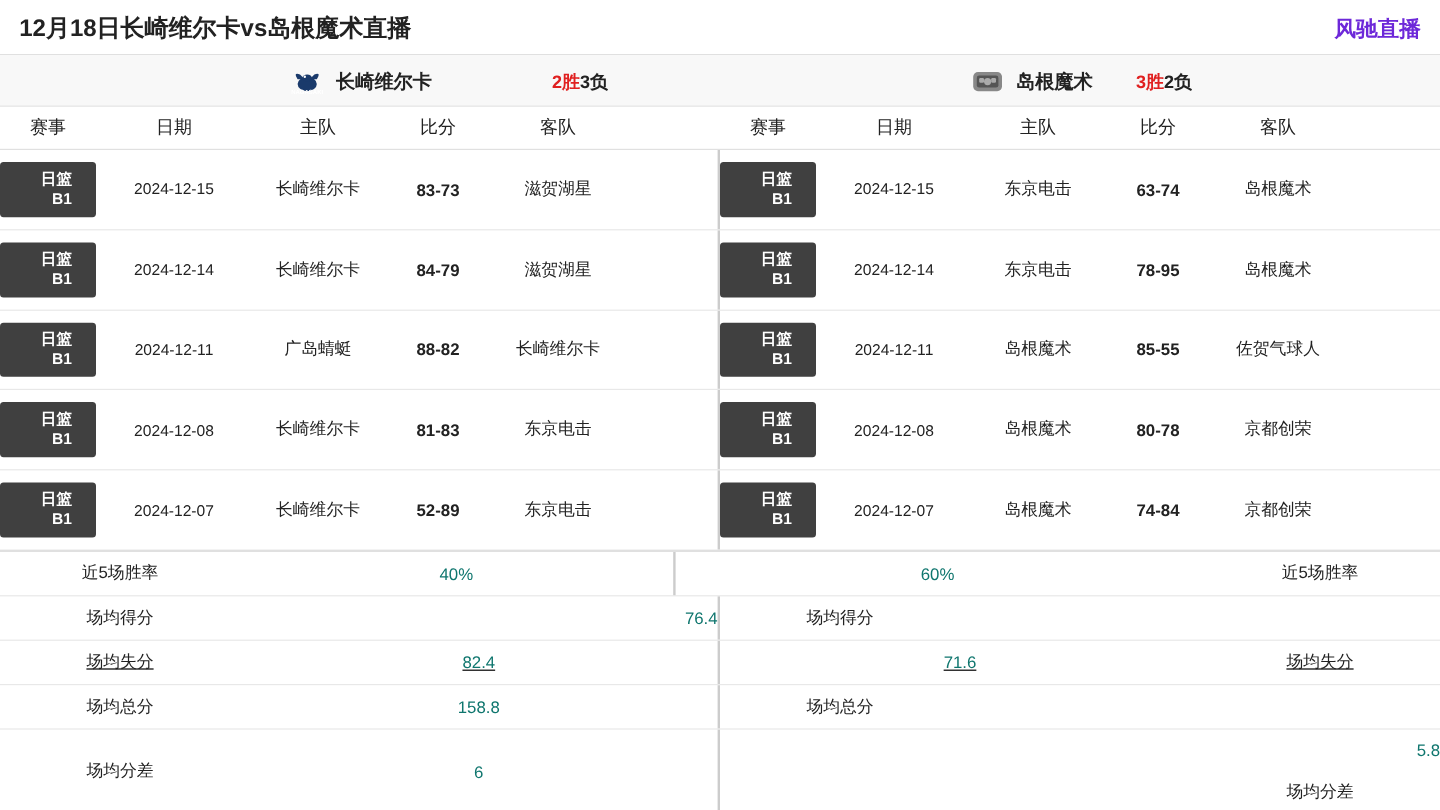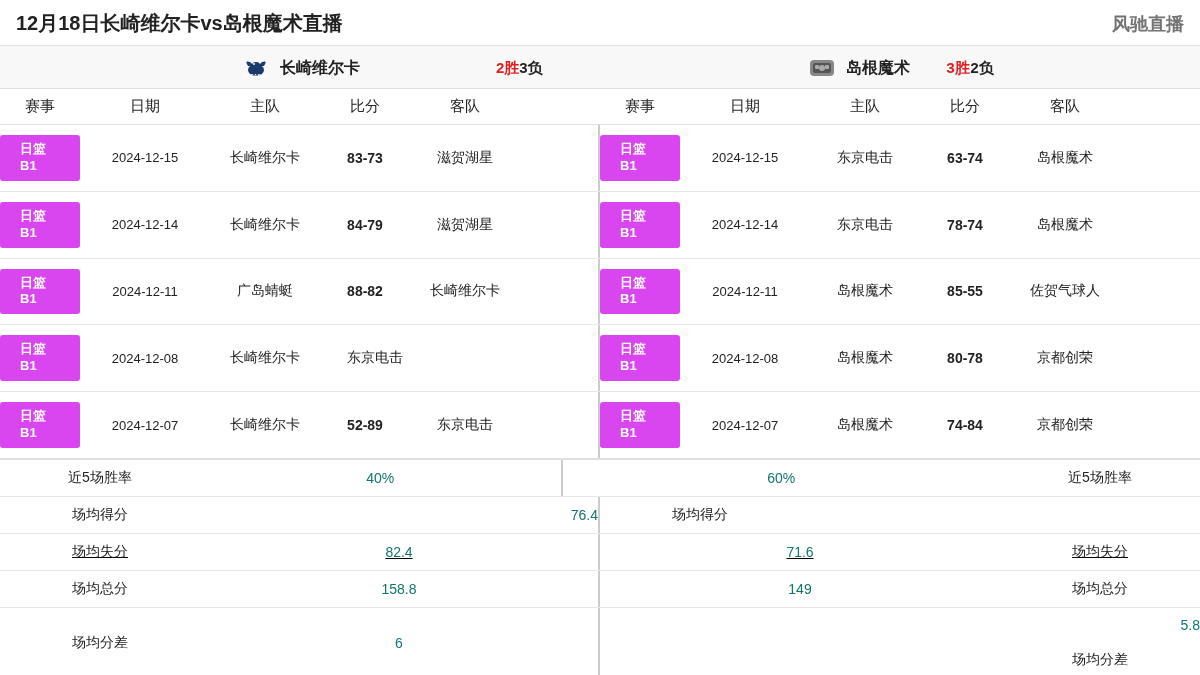--- a/index.html
+++ b/index.html
@@ -27,21 +27,21 @@
       background: #fff;
     }
     .header-title {
       font-size: 20px;
       font-weight: bold;
       color: #222;
     }
     .header-brand {
       font-size: 18px;
       font-weight: bold;
-      color: #737373;
+      color: #6d28d9;
     }
     .team-row {
       display: flex;
       align-items: center;
       padding: 6px 0 4px 0;
       background: #f8f8f8;
       border-bottom: 1px solid #e0e0e0;
     }
     .team-left {
       width: 600px;
@@ -59,21 +59,20 @@
     }
     .team-name {
       font-size: 16px;
       font-weight: bold;
       color: #222;
     }
     .team-record {
       font-size: 15px;
       color: #222;
       font-weight: bold;
-      margin-left: 36px;
     }
     .team-icon {
       width: 32px;
       height: 32px;
       display: inline-flex;
       align-items: center;
       justify-content: center;
       font-size: 18px;
     }
     .col-headers {
@@ -131,28 +130,28 @@
       color: #222;
       padding: 10px 0;
     }
     .cell-event {
       width: 80px;
       display: flex;
       align-items: center;
       justify-content: center;
     }
     .event-badge {
-      background: #d946ef;
+      background: #404040;
       color: #fff;
       font-size: 13px;
       font-weight: bold;
       padding: 6px 20px;
       border-radius: 3px;
       min-width: 54px;
-      text-align: left;
+      text-align: right;
       line-height: 1.3;
     }
     .cell-date { width: 130px; font-size: 13px; }
     .cell-home { width: 110px; }
     .cell-score { width: 90px; font-weight: bold; }
     .cell-away { width: 110px; }
     
     .stats-section {
       border-top: 2px solid #e0e0e0;
     }
@@ -218,21 +217,21 @@
       <span class="team-icon">
         <svg viewBox="0 0 32 32" width="32" height="32">
           <rect x="4" y="8" width="24" height="16" rx="4" fill="#888"></rect>
           <rect x="7" y="11" width="18" height="10" rx="2" fill="#555"></rect>
           <circle cx="16" cy="16" r="3" fill="#aaa"></circle>
           <rect x="9" y="13" width="4" height="4" rx="1" fill="#aaa"></rect>
           <rect x="19" y="13" width="4" height="4" rx="1" fill="#aaa"></rect>
         </svg>
       </span>
       <span class="team-name">岛根魔术</span>
-      <span class="team-record" style="margin-left:28px;font-family:Liberation Mono, monospace;">
+      <span class="team-record" style="margin-left:28px;">
         <span style="color:#e02020;font-weight:bold;">3胜</span><span>2负</span>
       </span>
     </div>
   </div>
 
   <div class="col-headers">
     <div class="col-headers-left">
       <div class="col-header-cell c-event">赛事</div>
       <div class="col-header-cell c-date">日期</div>
       <div class="col-header-cell c-home">主队</div>
@@ -278,21 +277,21 @@
       <div class="cell cell-home">长崎维尔卡</div>
       <div class="cell cell-score">84-79</div>
       <div class="cell cell-away">滋贺湖星</div>
     </div>
     <div class="data-row-right">
       <div class="cell cell-event">
         <div class="event-badge">日篮B1</div>
       </div>
       <div class="cell cell-date">2024-12-14</div>
       <div class="cell cell-home">东京电击</div>
-      <div class="cell cell-score">78-74</div>
+      <div class="cell cell-score">78-95</div>
       <div class="cell cell-away">岛根魔术</div>
     </div>
   </div>
       <div class="data-row">
     <div class="data-row-left" style="border-right:2px solid #ccc;">
       <div class="cell cell-event">
         <div class="event-badge">日篮B1</div>
       </div>
       <div class="cell cell-date">2024-12-11</div>
       <div class="cell cell-home">广岛蜻蜓</div>
@@ -309,20 +308,21 @@
       <div class="cell cell-away">佐贺气球人</div>
     </div>
   </div>
       <div class="data-row">
     <div class="data-row-left" style="border-right:2px solid #ccc;">
       <div class="cell cell-event">
         <div class="event-badge">日篮B1</div>
       </div>
       <div class="cell cell-date">2024-12-08</div>
       <div class="cell cell-home">长崎维尔卡</div>
+      <div class="cell cell-score">81-83</div>
       <div class="cell cell-away">东京电击</div>
     </div>
     <div class="data-row-right">
       <div class="cell cell-event">
         <div class="event-badge">日篮B1</div>
       </div>
       <div class="cell cell-date">2024-12-08</div>
       <div class="cell cell-home">岛根魔术</div>
       <div class="cell cell-score">80-78</div>
       <div class="cell cell-away">京都创荣</div>
@@ -379,21 +379,20 @@
       <div class="stat-value" style="flex:1;text-align:center;padding:9px 0;font-size:14px;">71.6</div>
       <div class="stat-label" style="width:200px;text-align:center;padding:9px 0;font-size:14px;">场均失分</div>
     </div>
   </div>
       <div class="stat-row" style="border-bottom: 1px solid rgb(232, 232, 232);">
     <div class="stat-left" style="width:600px;display:flex;align-items:center;border-right:2px solid #ccc;">
       <div class="stat-label" style="width:200px;text-align:center;padding:9px 0;font-size:14px;">场均总分</div>
       <div class="stat-value" style="flex:1;text-align:center;padding:9px 0;font-size:14px;">158.8</div>
     </div>
     <div class="stat-right" style="width:600px;display:flex;align-items:center;">
-      <div class="stat-value" style="flex:1;text-align:center;padding:9px 0;font-size:14px;">149</div>
       <div class="stat-label" style="width:200px;text-align:center;padding:9px 0;font-size:14px;">场均总分</div>
     </div>
   </div>
       <div class="stat-row" style="border-bottom: 1px solid rgb(232, 232, 232);">
     <div class="stat-left" style="width:600px;display:flex;align-items:center;border-right:2px solid #ccc;">
       <div class="stat-label" style="width:200px;text-align:center;padding:9px 0;font-size:14px;">场均分差</div>
       <div class="stat-value" style="flex:1;text-align:center;padding:9px 0;font-size:14px;">6</div>
     </div>
     <div class="stat-right" style="width:600px;display:flex;align-items:flex-end;flex-direction:column;">
       <div class="stat-value" style="flex:1;text-align:center;padding:9px 0;font-size:14px;">5.8</div>

